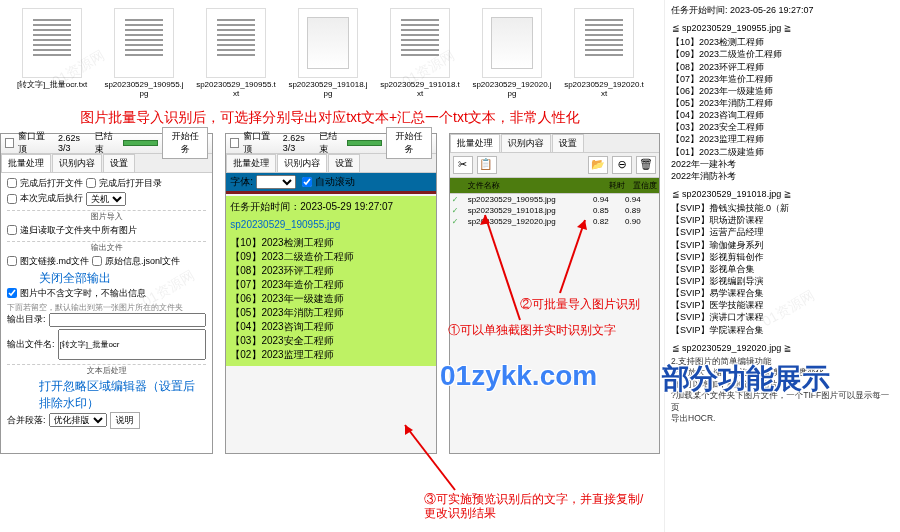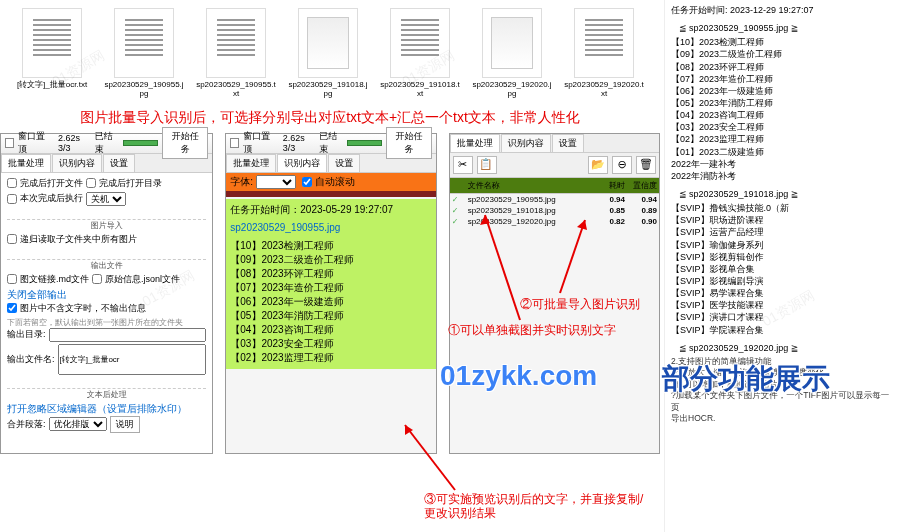--- a/index.html
+++ b/index.html
@@ -28,42 +28,42 @@
 .btn-start { padding: 2px 6px; background: #fff; border: 1px solid #aaa; font-size: 9px; }
 
 .tabs { display: flex; border-bottom: 1px solid #ccc; background: #eee; font-size: 9px; }
 .tabs span { padding: 2px 6px; border: 1px solid #ccc; border-bottom: none; margin-right: 1px; background: #f8f8f8; }
 .tabs span.active { background: #fff; }
 
 .panel-body { padding: 4px 6px; background: #fff; font-size: 9px; min-height: 280px; }
 .row { display: flex; align-items: center; gap: 3px; margin-bottom: 2px; }
 .row input[type=checkbox] { width: 10px; height: 10px; }
 .row select { font-size: 9px; height: 14px; }
-.section-title { color: #555; text-align: center; border-top: 1px dashed #ccc; margin: 13px 0 2px; font-size: 8px; }
+.section-title { color: #555; text-align: center; border-top: 1px dashed #ccc; margin: 4px 0 2px; font-size: 8px; }
 .gray { color: #888; font-size: 8px; }
-.blue-link { color: #06c; font-size: 10px; }
+.blue-link { color: #06c; font-size: 12px; margin-left: 32px; }
 .btn-small { padding: 1px 5px; background: #fff; border: 1px solid #aaa; font-size: 9px; }
 
 .output-area { background: #bef264; padding: 4px; font-size: 10px; line-height: 1.4; }
 .output-area .blue-file { color: #06c; margin: 4px 0; }
 .output-area .item { color: #000; }
 
 .toolbar-icons { display: flex; gap: 4px; padding: 3px; background: #f0f0f0; border-bottom: 1px solid #ccc; }
 .tool-ico { width: 20px; height: 18px; border: 1px solid #bbb; background: #fff; display: flex; align-items: center; justify-content: center; font-size: 11px; }
 .table-head { display: flex; background: #4d7c0f; font-size: 8px; border-bottom: 1px solid #ccc; padding: 2px; }
 .table-head span:nth-child(1) { width: 16px; }
 .table-head span:nth-child(2) { flex: 1; }
 .table-head span:nth-child(3), .table-head span:nth-child(4) { width: 32px; text-align: right; }
 .table-row { display: flex; font-size: 8px; padding: 1px 2px; }
 .table-row span:nth-child(1) { width: 16px; color: #4caf50; }
 .table-row span:nth-child(2) { flex: 1; }
-.table-row span:nth-child(3), .table-row span:nth-child(4) { width: 32px; text-align: right; font-weight: bold; }
+.table-row span:nth-child(3), .table-row span:nth-child(4) { width: 32px; text-align: left; }
 
 .right-col { position: absolute; right: 0; top: 0; width: 236px; height: 532px; padding: 4px 6px; font-size: 9px; line-height: 1.35; background: #fff; border-left: 1px solid #eee; }
-.right-col .file-head { margin: 6px 8px 2px; font-size: 9px; }
+.right-col .file-head { margin: 6px 1px 2px; font-size: 9px; }
 .right-col .list-item { font-size: 9px; }
 .right-col .small { font-size: 8.5px; color: #333; }
 
 .annotation { position: absolute; color: #e60000; font-size: 12px; font-weight: 500; z-index: 10; }
 .arrow { position: absolute; z-index: 9; }
 
 .big-watermark { position: absolute; font-size: 28px; font-weight: 800; color: #3b82f6; text-shadow: -1px -1px 0 #fff, 1px -1px 0 #fff, -1px 1px 0 #fff, 1px 1px 0 #fff; z-index: 20; }
 </style>
 </head>
 <body>
@@ -178,21 +178,21 @@
       <span>2.62s  3/3</span>
       <span>已结束</span>
       <span class="progress"></span>
       <button class="btn-start">开始任务</button>
     </div>
     <div class="tabs">
       <span>批量处理</span>
       <span class="active">识别内容</span>
       <span>设置</span>
     </div>
-    <div class="row" style="padding:2px 4px;background:#f97316;border-bottom:6px solid #7f1d1d">
+    <div class="row" style="padding:2px 4px;background:#0369a1;border-bottom:3px solid #7f1d1d">
       <span>字体:</span>
       <select style="width:40px;height:14px"></select>
       <span class="sp"></span>
       <input type="checkbox" checked="" style="">
         <span>自动滚动</span>
     </div>
     <div class="output-area">
       <div><span>任务开始时间：</span><span>2023-05-29 19:27:07</span></div>
       <div class="blue-file">sp20230529_190955.jpg</div>
       <div id="p2-results">
@@ -246,21 +246,21 @@
           <span>✓</span>
           <span>sp20230529_192020.jpg</span>
           <span>0.82</span>
           <span>0.90</span>
         </div>
       </div>
   </div>
 </div>
 
 <div class="right-col">
-  <div>任务开始时间: 2023-12-29 19:27:07</div>
+  <div>任务开始时间: 2023-05-26 19:27:07</div>
   <div class="file-head">≦ sp20230529_190955.jpg ≧</div>
   <div id="r-file1">
       <div class="list-item">【10】2023检测工程师</div>
       <div class="list-item">【09】2023二级造价工程师</div>
       <div class="list-item">【08】2023环评工程师</div>
       <div class="list-item">【07】2023年造价工程师</div>
       <div class="list-item">【06】2023年一级建造师</div>
       <div class="list-item">【05】2023年消防工程师</div>
       <div class="list-item">【04】2023咨询工程师</div>
       <div class="list-item">【03】2023安全工程师</div>

